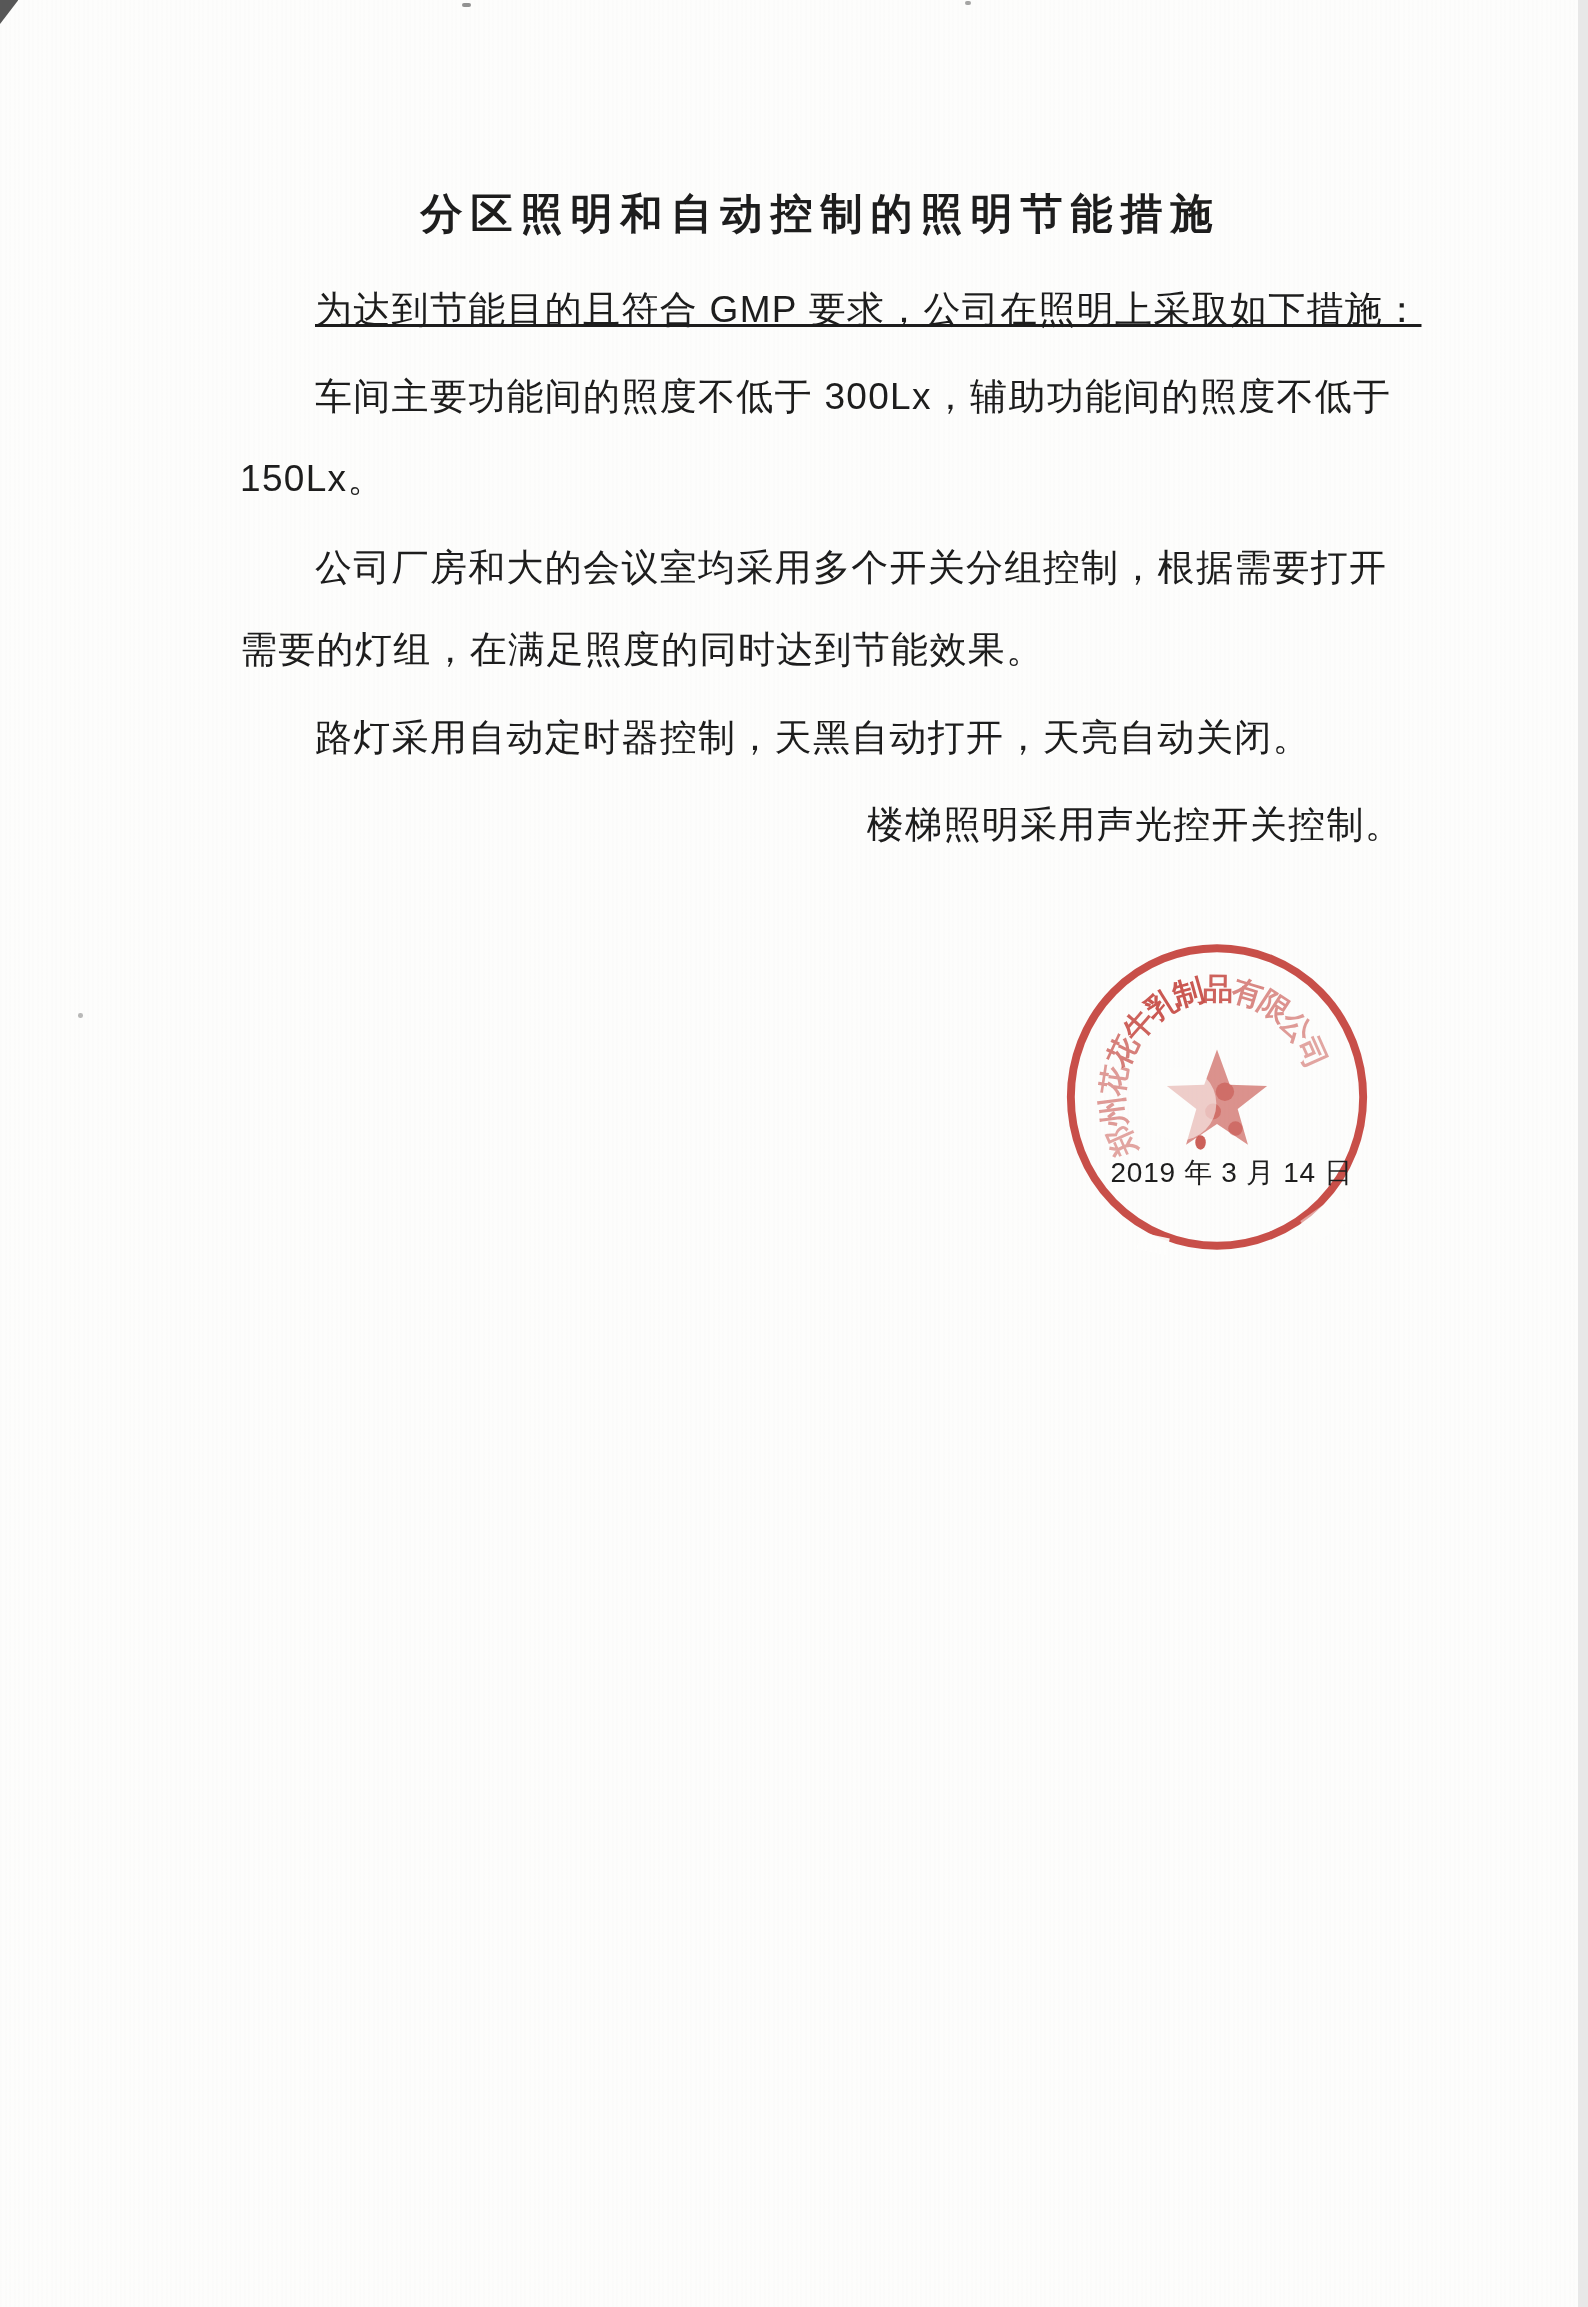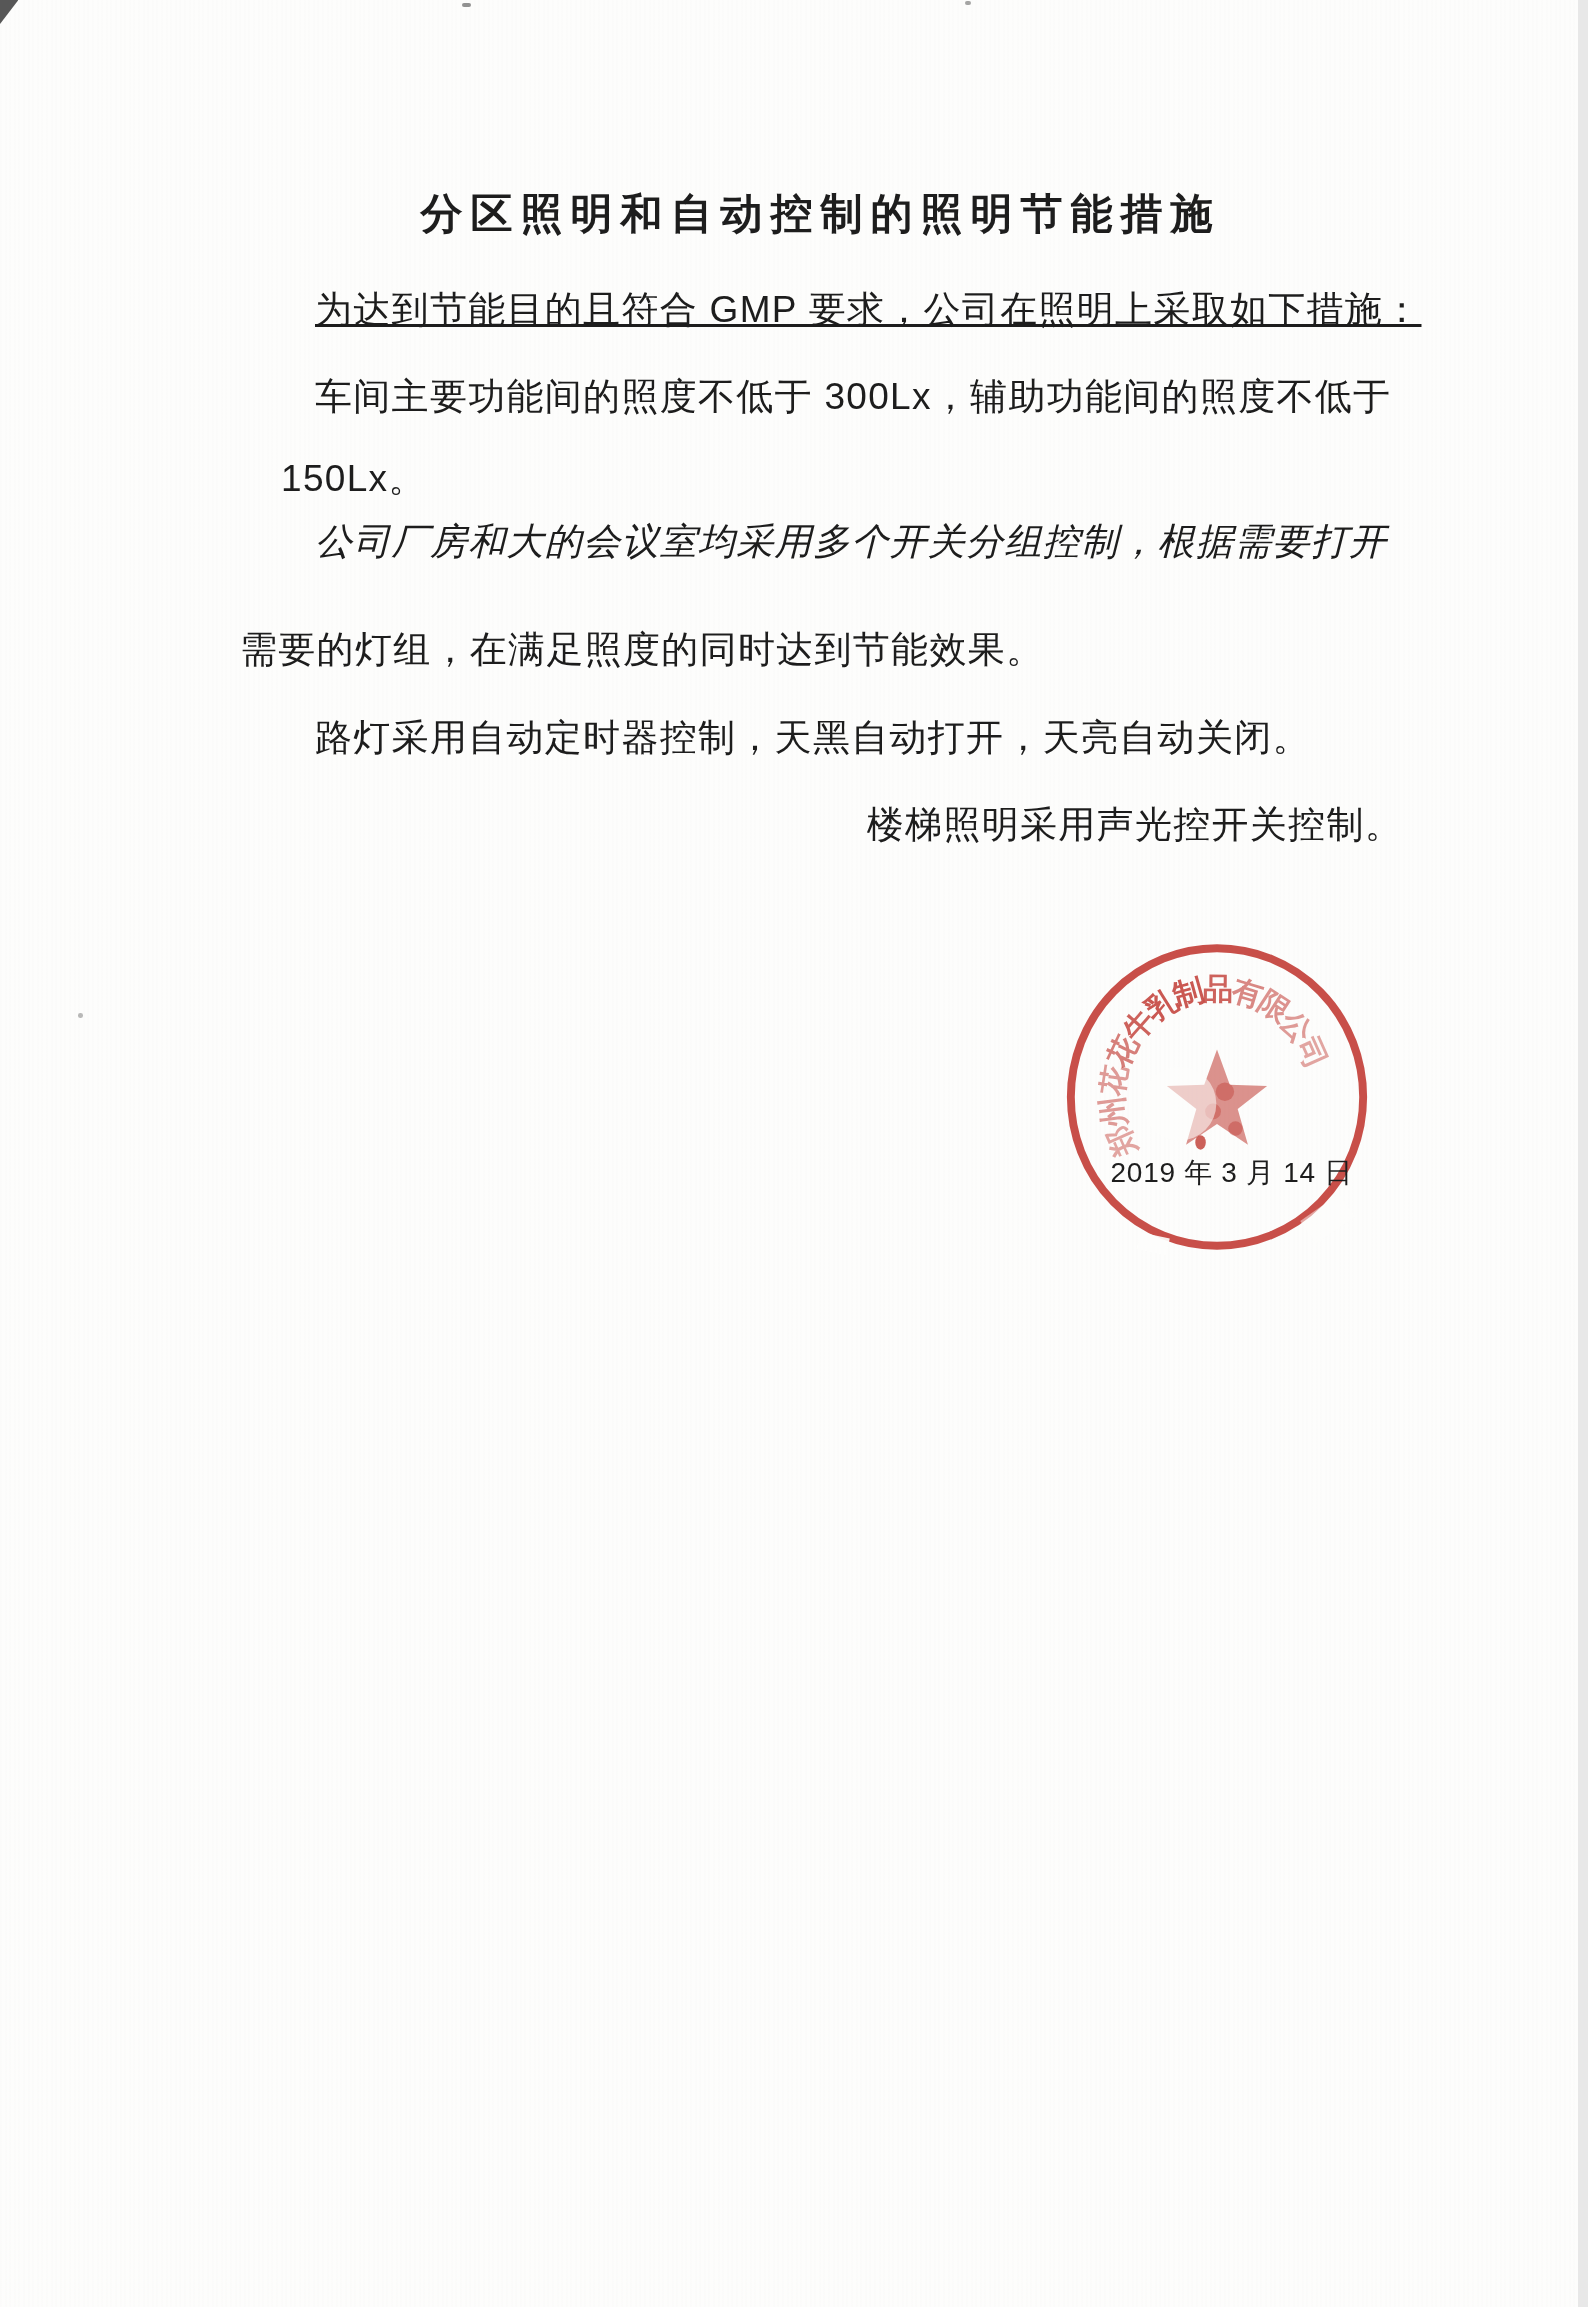--- a/index.html
+++ b/index.html
@@ -24,22 +24,22 @@
   
   .body-block{position:absolute;left:240px;width:1163px;}
   .body-line{
     position:absolute;left:0;width:100%;
     font-size:37px;line-height:42px;
     letter-spacing:1.3px;
     font-family:"Liberation Sans","DejaVu Sans",serif;
     white-space:nowrap;
   }
   .body-line.indent{text-indent:75px;}
-  .l1{top:289px;text-decoration:underline;} .l2{top:376px;} .l3{top:458px;margin-left:41px;}
-  .l4{top:521px;font-style:italic;} .l5{top:629px;} .l6{top:717px;} .l7{top:804px;text-align:right;}
+  .l1{top:289px;text-decoration:underline;} .l2{top:376px;} .l3{top:458px;}
+  .l4{top:547px;} .l5{top:629px;} .l6{top:717px;} .l7{top:804px;text-align:right;}
   
   .sig-company{
     position:absolute;top:1062px;right:220px;
     font-size:37px;line-height:41px;letter-spacing:0.7px;
     font-family:"Liberation Sans","DejaVu Sans",serif;
     white-space:nowrap;z-index:3;
   }
   .sig-date{
     position:absolute;top:1152px;right:225px;
     font-size:28px;line-height:41px;letter-spacing:0.7px;

